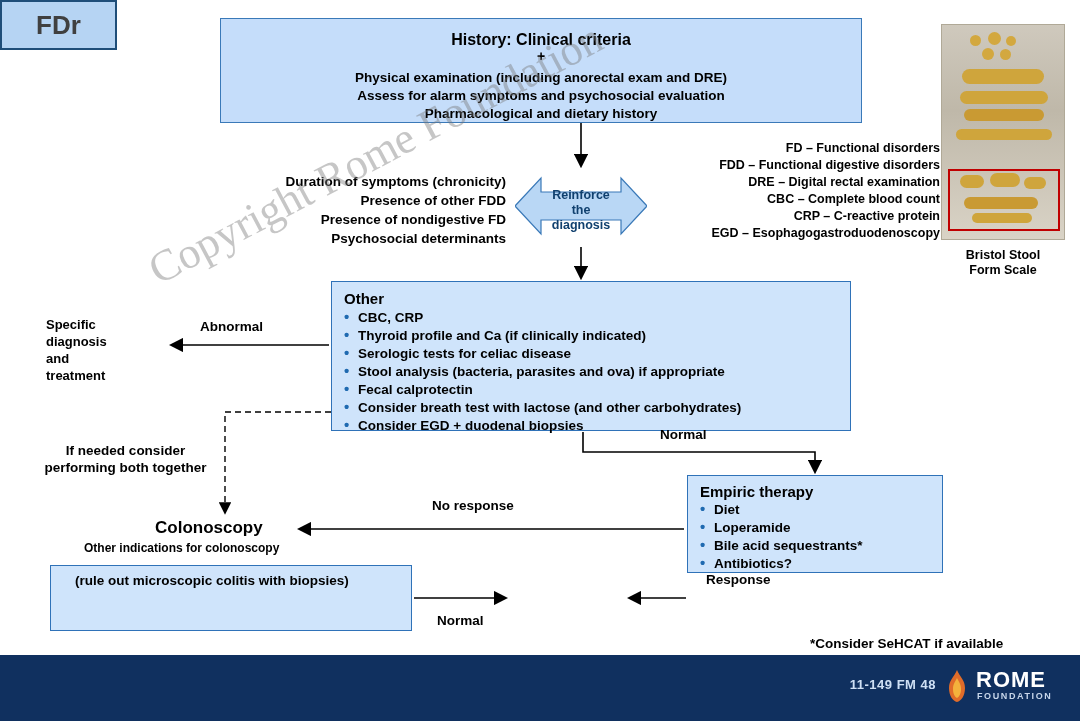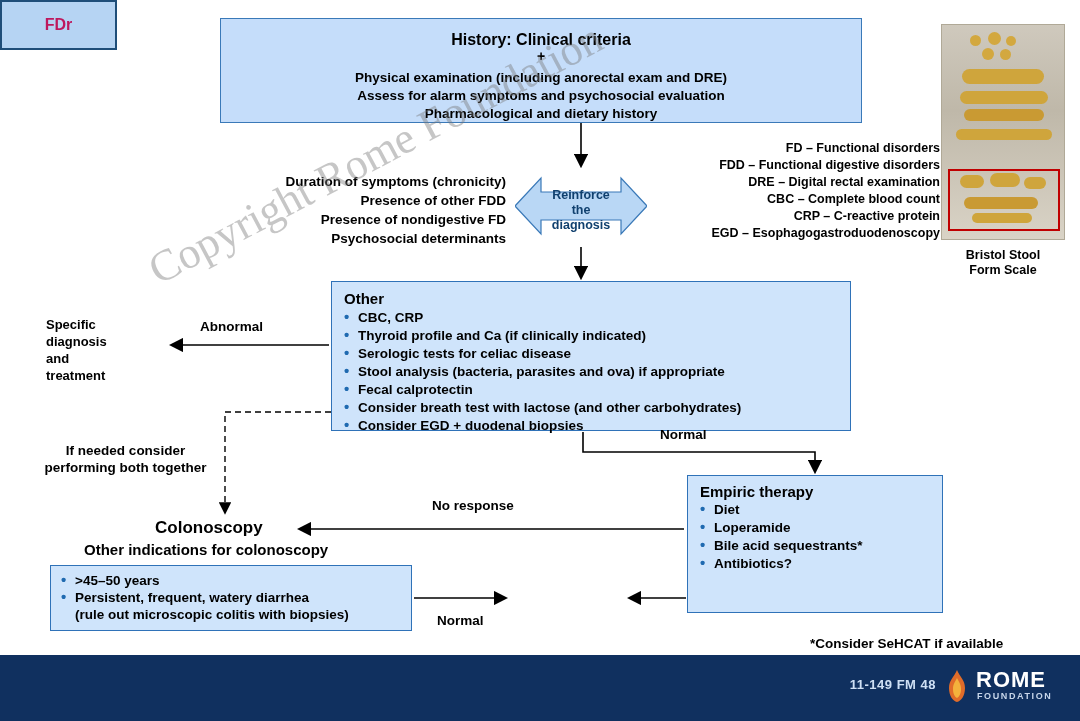--- a/index.html
+++ b/index.html
@@ -133,48 +133,48 @@
   #normal-lbl-2 {
     position: absolute; left: 437px; top: 613px;
     font-size: 13.5px; font-weight: bold;
   }
   #colonoscopy-title {
     position: absolute; left: 155px; top: 518px;
     font-size: 17px; font-weight: bold;
   }
   #colonoscopy-sub {
     position: absolute; left: 84px; top: 541px;
-    font-size: 15px; font-weight: bold;
+    font-size: 12px; font-weight: bold;
   }
 
   
   #empiric-box {
-    left: 687px; top: 475px; width: 256px; height: 138px;
+    left: 687px; top: 475px; width: 256px; height: 98px;
     padding: 7px 8px 0 12px;
   }
   #empiric-box .e-title { font-size: 15px; font-weight: bold; margin-bottom: 1px; }
 
   
   #indications-box {
     left: 50px; top: 565px; width: 362px; height: 66px;
     padding: 6px 8px 0 10px;
   }
   #indications-box ul.bul li { line-height: 17px; }
 
   
   #fdr-box {
     left: 509px; top: 573px; width: 117px; height: 50px;
     background: #b6d4f3;
     border: 2px solid #1f4e79;
   }
   #fdr-box span {
     display: block; text-align: center;
-    font-size: 16px; font-weight: bold;
+    font-size: 26px; font-weight: bold;
     line-height: 46px;
-    color: #be185d;
+    color: #404040;
   }
 
   #sehcat {
     position: absolute; left: 810px; top: 636px;
     font-size: 13.5px; font-weight: bold;
   }
 
   
   #footer {
     position: absolute; left: 0; bottom: 0; width: 1080px; height: 66px;
@@ -307,26 +307,20 @@
   <div class="e-title">Empiric therapy</div>
   <ul class="bul">
     <li>Diet</li>
     <li>Loperamide</li>
     <li>Bile acid sequestrants*</li>
     <li>Antibiotics?</li>
   </ul>
 </div>
 
 <div class="box" id="indications-box">
-  <ul class="bul">
-    <li>&gt;45–50 years</li>
-    <li>
-      <span>Persistent, frequent, watery diarrhea</span>
-    </li>
-  </ul>
   <div style="font-size:13.5px;font-weight:bold;line-height:17px;padding-left:14px;">(rule out microscopic colitis with biopsies)</div>
 </div>
 
 <div id="fdr-box">
   <span>FDr</span>
 </div>
 
 <div id="sehcat">*Consider SeHCAT if available</div>
 
 <svg id="arrows">

